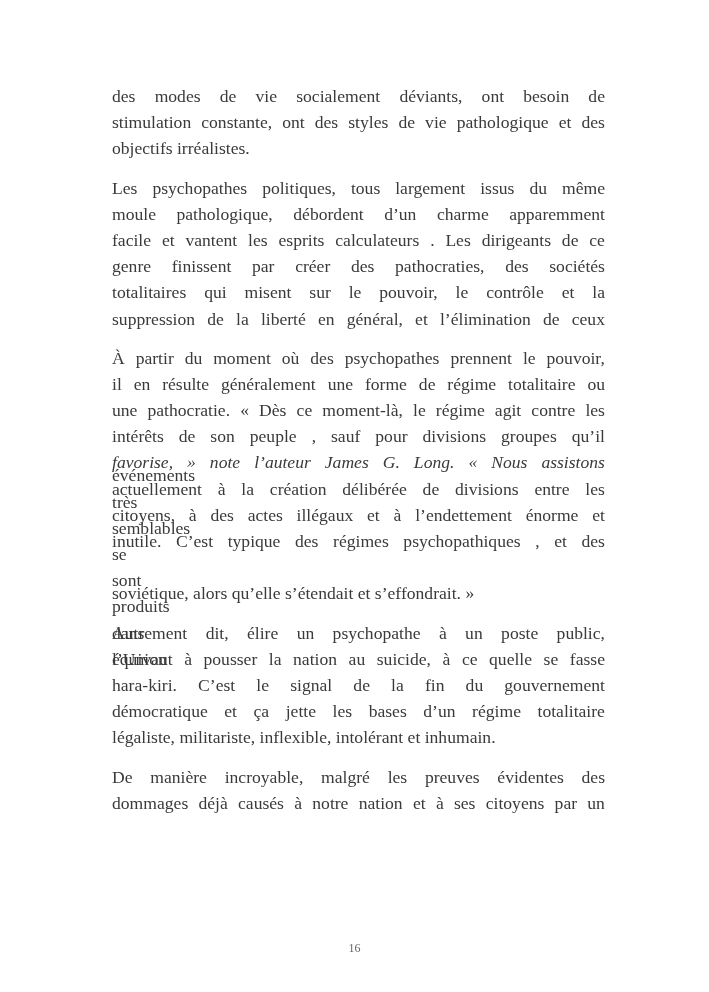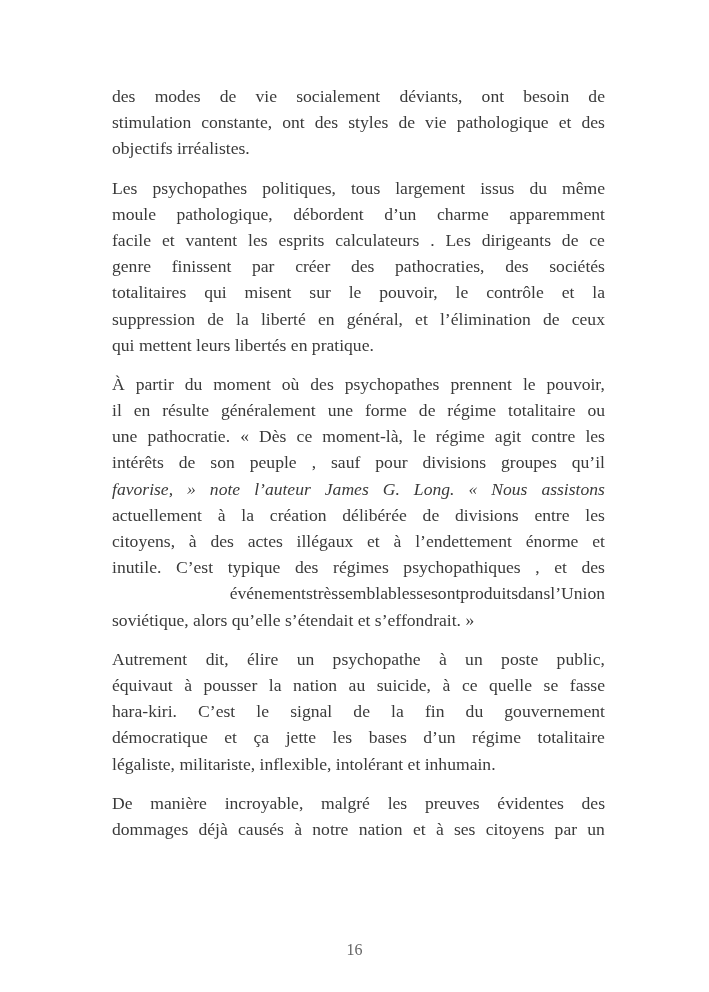--- a/index.html
+++ b/index.html
@@ -13,21 +13,21 @@
     .line {
       display: block; height: 26.2px; line-height: 26.2px;
       text-align: justify; text-align-last: justify; white-space: nowrap;
       overflow: visible;
     }
     .line > span { white-space: normal; }
     .line.last { text-align-last: left; }
     .pagenum {
       position: absolute; left: 0; width: 709px; top: 941px;
       text-align: center; font-family: "Liberation Serif", "DejaVu Serif", serif;
-      font-size: 16px; color: #666;
+      font-size: 12px; color: #666;
     }
   </style>
 </head>
 <body>
 
 <div class="page">
 
   <div class="para">
     <span class="line" style="display: flex; justify-content: space-between;">
         <span>des</span>
@@ -115,21 +115,20 @@
         <span>de</span>
         <span>la</span>
         <span>liberté</span>
         <span>en</span>
         <span>général,</span>
         <span>et</span>
         <span>l’élimination</span>
         <span>de</span>
         <span>ceux</span>
       </span>
-    <span class="line last" style="white-space: nowrap;">qui mettent leurs libertés en pratique.</span>
   </div>
 
   <div class="para">
     <span class="line" style="display: flex; justify-content: space-between;">
         <span>À</span>
         <span>partir</span>
         <span>du</span>
         <span>moment</span>
         <span>où</span>
         <span>des</span>
@@ -214,21 +213,21 @@
         <span>inutile.</span>
         <span>C’est</span>
         <span>typique</span>
         <span>des</span>
         <span>régimes</span>
         <span>psychopathiques</span>
         <span>,</span>
         <span>et</span>
         <span>des</span>
       </span>
-    <span class="line" style="display: flex; justify-content: flex-end;">
+    <span class="line" style="display: flex; justify-content: center; flex-direction: column;">
         <span>événements</span>
         <span>très</span>
         <span>semblables</span>
         <span>se</span>
         <span>sont</span>
         <span>produits</span>
         <span>dans</span>
         <span>l’Union</span>
       </span>
     <span class="line last" style="white-space: nowrap;">soviétique, alors qu’elle s’étendait et s’effondrait. »</span>

